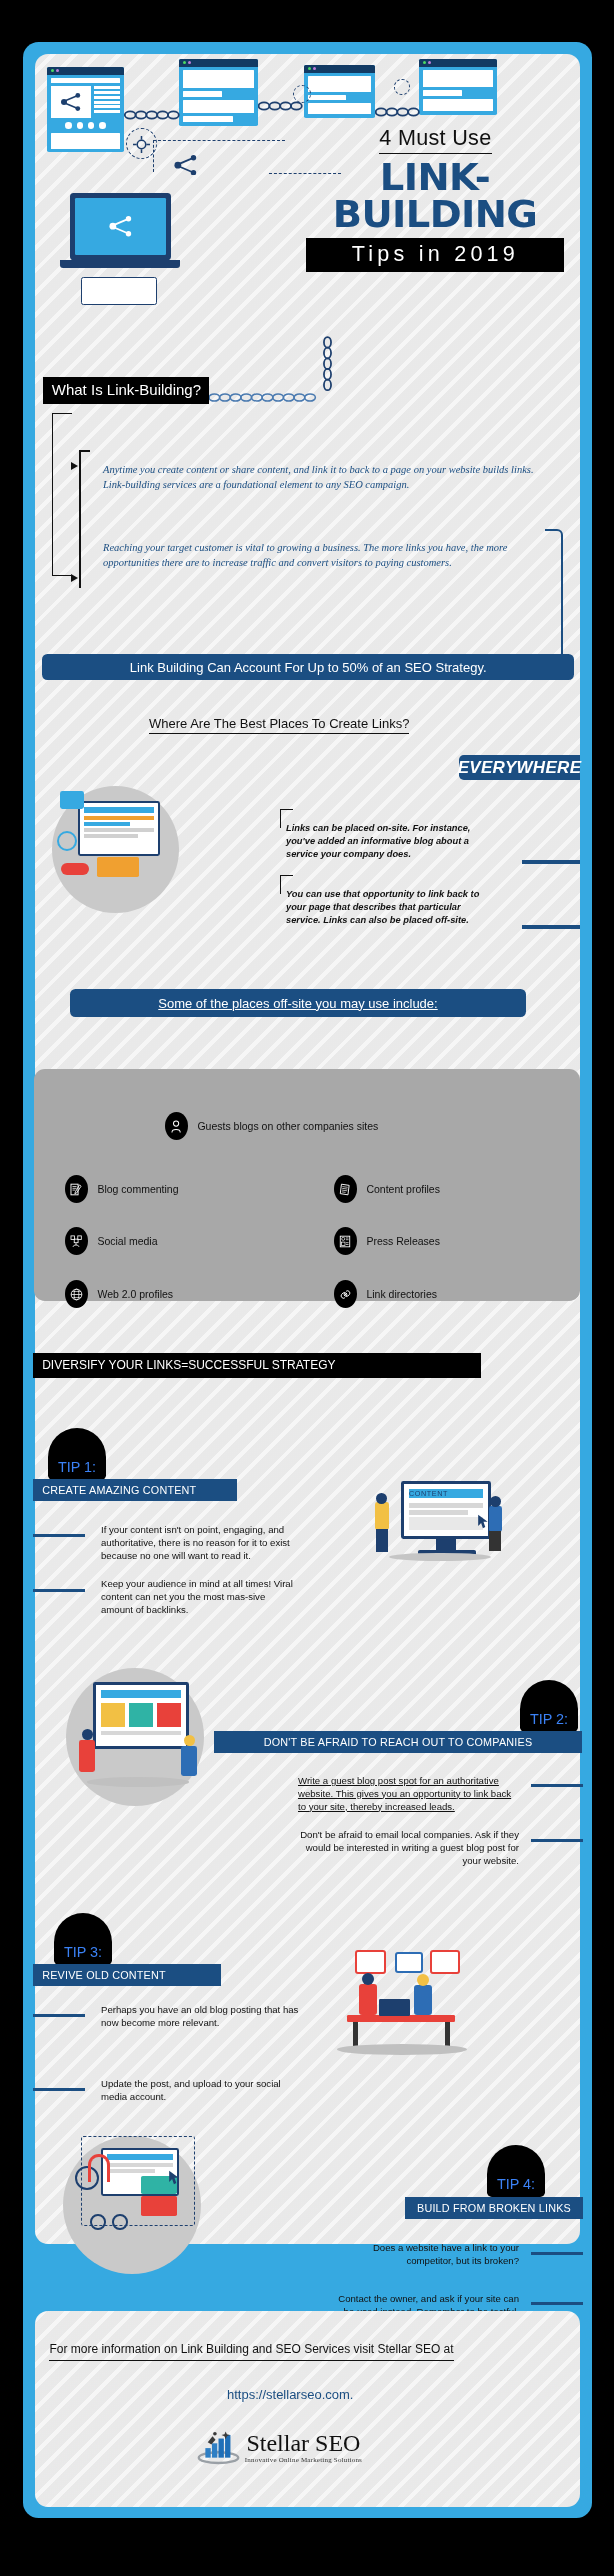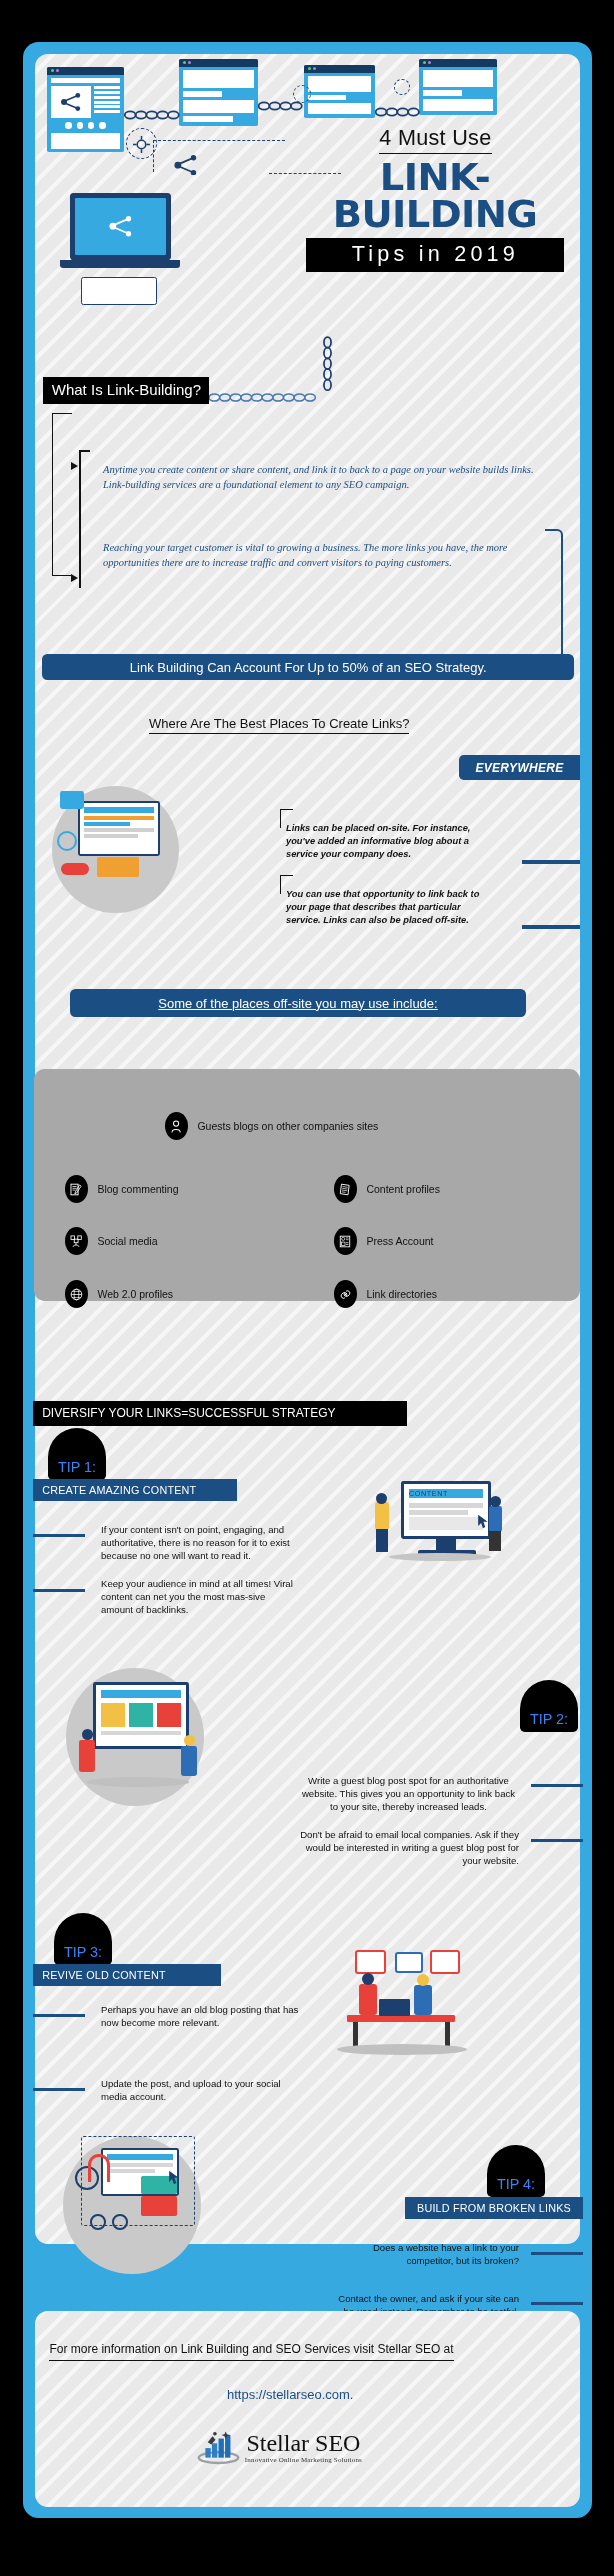--- a/index.html
+++ b/index.html
@@ -133,21 +133,21 @@
     justify-content: center; font-size: 13px; padding: 0 9.6px;
   }
   .underlined-q {
     position: absolute; font-size: 13px; color: #111;
     border-bottom: 1.8px solid #111; padding-bottom: 1.8px;
   }
 
   
   .pill-everywhere {
     position: absolute; background: #1b4e82; color: #fff;
-    border-radius: 4.8px 0 0 4.8px; font-size: 12px; font-weight: 700;
+    border-radius: 4.8px 0 0 4.8px; font-size: 17px; font-weight: 700;
     font-style: italic; display: flex; align-items: center;
     justify-content: center; letter-spacing: 0.3px;
   }
   .para-black-it {
     font-size: 9.3px; color: #111; line-height: 1.38;
     font-style: italic; font-weight: 600;
   }
   .corner-tl {
     position: absolute; border-left: 1.8px solid #111; border-top: 1.8px solid #111;
   }
@@ -480,21 +480,21 @@
           <svg width="12" height="13" viewBox="0 0 20 22">
             <rect x="2" y="2" width="16" height="18" fill="none" stroke="#fff" stroke-width="1.5"></rect>
             <circle cx="7" cy="6.5" r="2.6" fill="none" stroke="#fff" stroke-width="1.2"></circle>
             <line x1="11.5" y1="5" x2="16" y2="5" stroke="#fff" stroke-width="1.2"></line>
             <line x1="11.5" y1="8" x2="16" y2="8" stroke="#fff" stroke-width="1.2"></line>
             <rect x="4" y="12" width="6" height="6" fill="none" stroke="#fff" stroke-width="1.2"></rect>
             <line x1="11.5" y1="13" x2="16" y2="13" stroke="#fff" stroke-width="1.2"></line>
             <line x1="11.5" y1="16" x2="16" y2="16" stroke="#fff" stroke-width="1.2"></line>
           </svg>
         </span>
-        <span class="lbl">Press Account</span>
+        <span class="lbl">Press Releases</span>
       </div>
 
       <div class="place" style="left:31px; top:211px;">
         <span class="ic">
           <svg width="13" height="13" viewBox="0 0 22 22">
             <circle cx="11" cy="11" r="9" fill="none" stroke="#fff" stroke-width="1.5"></circle>
             <ellipse cx="11" cy="11" rx="4" ry="9" fill="none" stroke="#fff" stroke-width="1.3"></ellipse>
             <line x1="2" y1="11" x2="20" y2="11" stroke="#fff" stroke-width="1.3"></line>
             <line x1="3.6" y1="6" x2="18.4" y2="6" stroke="#fff" stroke-width="1.1"></line>
             <line x1="3.6" y1="16" x2="18.4" y2="16" stroke="#fff" stroke-width="1.1"></line>
@@ -508,21 +508,21 @@
           <svg width="13" height="13" viewBox="0 0 22 22">
             <path d="M8.5 13.5 L13.5 8.5" stroke="#fff" stroke-width="1.6"></path>
             <path d="M12 5.5 a4 4 0 0 1 5.6 5.6 l-2.4 2.4 a4 4 0 0 1-5.6-5.6" fill="none" stroke="#fff" stroke-width="1.6"></path>
             <path d="M10 16.5 a4 4 0 0 1-5.6-5.6 l2.4-2.4 a4 4 0 0 1 5.6 5.6" fill="none" stroke="#fff" stroke-width="1.6"></path>
           </svg>
         </span>
         <span class="lbl">Link directories</span>
       </div>
     </div>
 
-    <div class="tag-black" style="left:-2.4px; top:1299px; font-size:12px; padding:4.8px 9.6px 6px; width:374px;margin-top:48px;">DIVERSIFY YOUR LINKS=SUCCESSFUL STRATEGY</div>
+    <div class="tag-black" style="left:-2.4px; top:1299px; font-size:12px; padding:4.8px 9.6px 6px; width:448px;">DIVERSIFY YOUR LINKS=SUCCESSFUL STRATEGY</div>
 
     <div class="tip-badge" style="left:13px; top:1374px;">TIP 1:</div>
     <div class="tip-title" style="left:-2.4px; top:1425px; width:204px;">CREATE AMAZING CONTENT</div>
 
     <div class="lead-dash" style="left:-2.4px; top:1480px; width:52px;"></div>
     <div class="tip-para" style="left:66px; top:1470px; width:198px;">If your content isn't on point, engaging, and authoritative, there is no reason for it to exist because no one will want to read it.</div>
 
     <div class="lead-dash" style="left:-2.4px; top:1535px; width:52px;"></div>
     <div class="tip-para" style="left:66px; top:1524px; width:198px;">Keep your audience in mind at all times! Viral content can net you the most mas-sive amount of backlinks.</div>
 
@@ -542,23 +542,24 @@
       <div style="position:absolute;left:119px;top:20.4px;width:10.8px;height:10.8px;background:#1d3f6e;border-radius:50%;"></div>
       <div style="position:absolute;left:118px;top:55px;width:12px;height:20.4px;background:#333;"></div>
       <div style="position:absolute;left:18px;top:77px;width:102px;height:8.4px;background:#c5c5c5;border-radius:50%;"></div>
       <div style="position:absolute;left:38px;top:13px;font-size:7.2px;color:#1d3f6e;letter-spacing:0.6px;">CONTENT</div>
       <svg style="position:absolute;left:106px;top:38px;" width="13" height="15.6" viewBox="0 0 22 26">
         <path d="M2 1 L2 20 L7 15 L10 24 L14 22 L11 13 L18 13 Z" fill="#1d3f6e"></path>
       </svg>
     </div>
 
     <div class="tip-badge" style="left:485px; top:1626px;">TIP 2:</div>
+    <div class="tip-title" style="left:179px; top:1677px; width:368px; justify-content:center;">DON'T BE AFRAID TO REACH OUT TO COMPANIES</div>
 
     <div class="lead-dash" style="left:496px; top:1730px; width:52px;"></div>
-    <div class="tip-para" style="left:263px; top:1721px; width:221px; text-align:center;">Write a guest blog post spot for an authoritative website. This gives you an opportunity to link back to your site, thereby increased leads.</div>
+    <div class="tip-para" style="left:263px; top:1721px; width:221px; text-align:left;text-decoration:underline;">Write a guest blog post spot for an authoritative website. This gives you an opportunity to link back to your site, thereby increased leads.</div>
 
     <div class="lead-dash" style="left:496px; top:1785px; width:52px;"></div>
     <div class="tip-para" style="left:263px; top:1775px; width:221px; text-align:right;">Don't be afraid to email local companies. Ask if they would be interested in writing a guest blog post for your website.</div>
 
     <div class="grey-circle" style="left:31px; top:1614px; width:138px; height:138px;"></div>
     <div style="position:absolute;left:58px;top:1628px;width:96px;height:67px;background:#fff;border:3px solid #1d3f6e;border-radius:2.4px;">
       <div style="margin:4.8px;height:8.4px;background:#36a9e1;"></div>
       <div style="display:flex;gap:3.6px;margin:3.6px 4.8px;">
         <div style="flex:1;height:24px;background:#f2c044;"></div>
         <div style="flex:1;height:24px;background:#2fb3a5;"></div>

